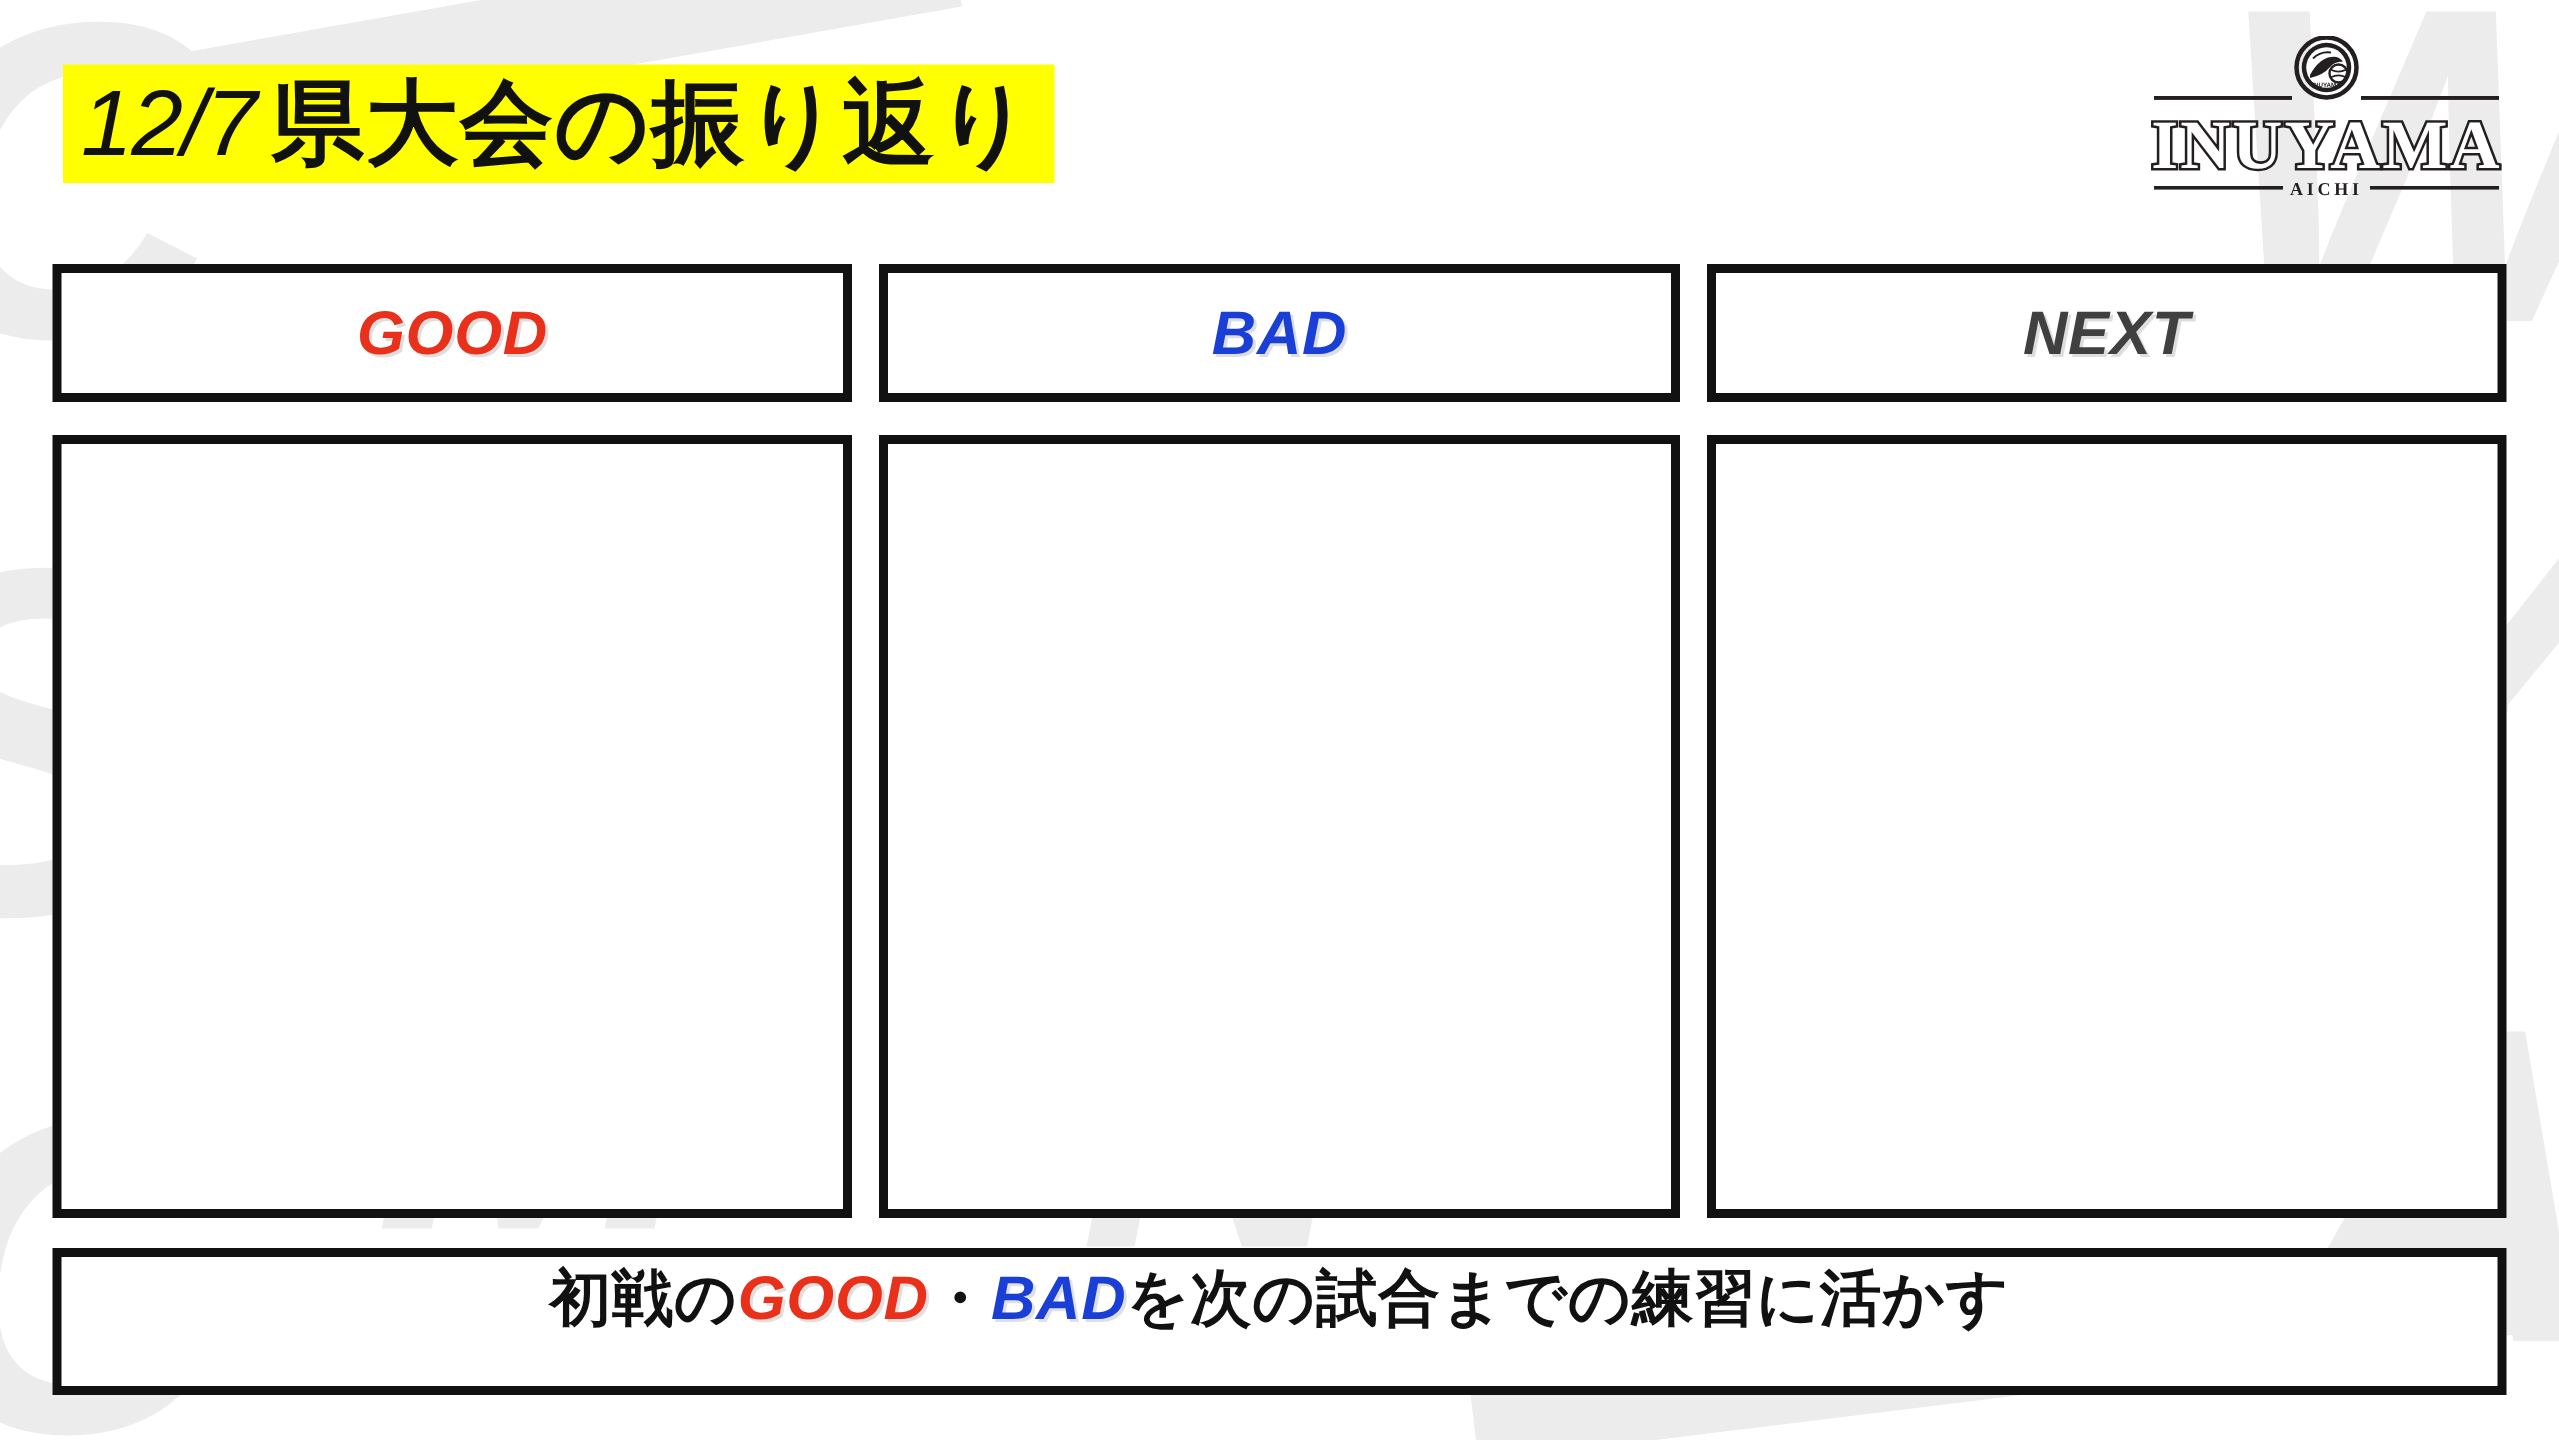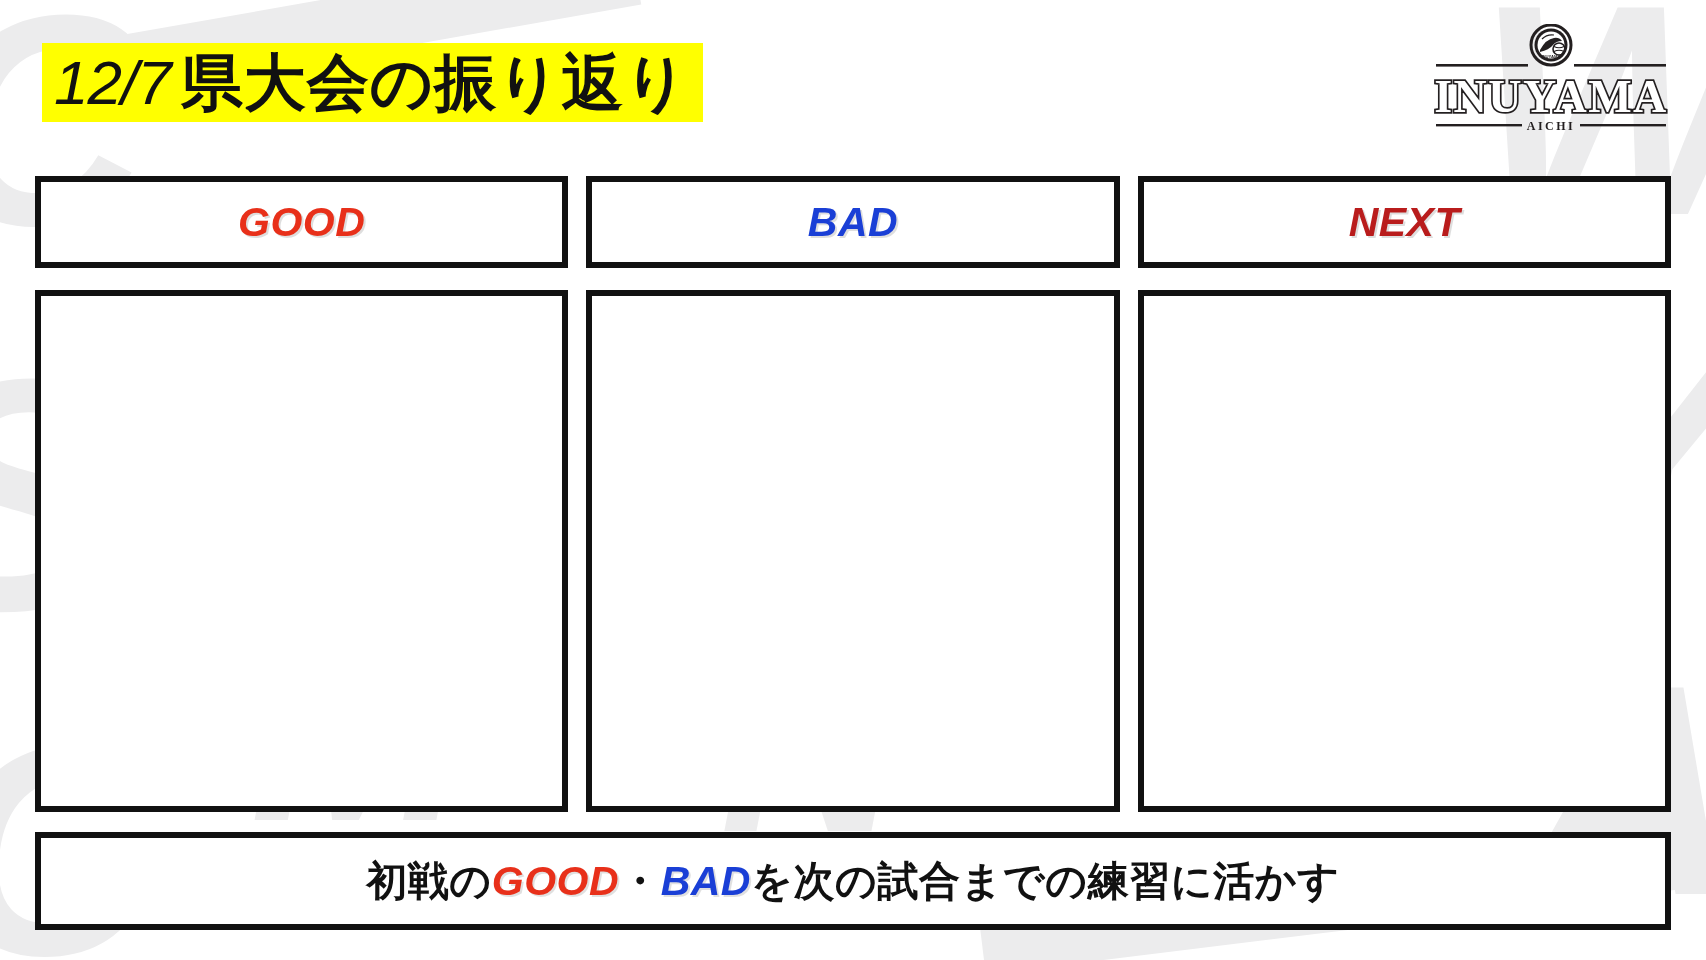--- a/index.html
+++ b/index.html
@@ -114,42 +114,41 @@
   }
   .col-header-label {
     font-weight: 900;
     font-style: italic;
     font-size: 41px;
     letter-spacing: 0.5px;
     text-shadow: 2px 2px 0 rgba(0,0,0,0.13);
   }
   .label-good { color: #e8301a; }
   .label-bad  { color: #1a3fd6; }
-  .label-next { color: #b91c1c; }
+  .label-next { color: #404040; }
 
   .col-body {
     margin-top: 22px;
     height: 522px;
     border: 6px solid #111111;
     background: #ffffff;
     box-sizing: border-box;
   }
 
   
   .banner {
     position: absolute;
     left: 35px;
     top: 832px;
     width: 1636px;
     height: 98px;
     border: 6px solid #111111;
     background: #ffffff;
     box-sizing: border-box;
     display: flex;
-    align-items: center;
     justify-content: center;
   }
   .banner-text {
     font-size: 41px;
     font-weight: 700;
     color: #111111;
     white-space: nowrap;
     letter-spacing: 0.5px;
   }
   .banner-text .em-good {

